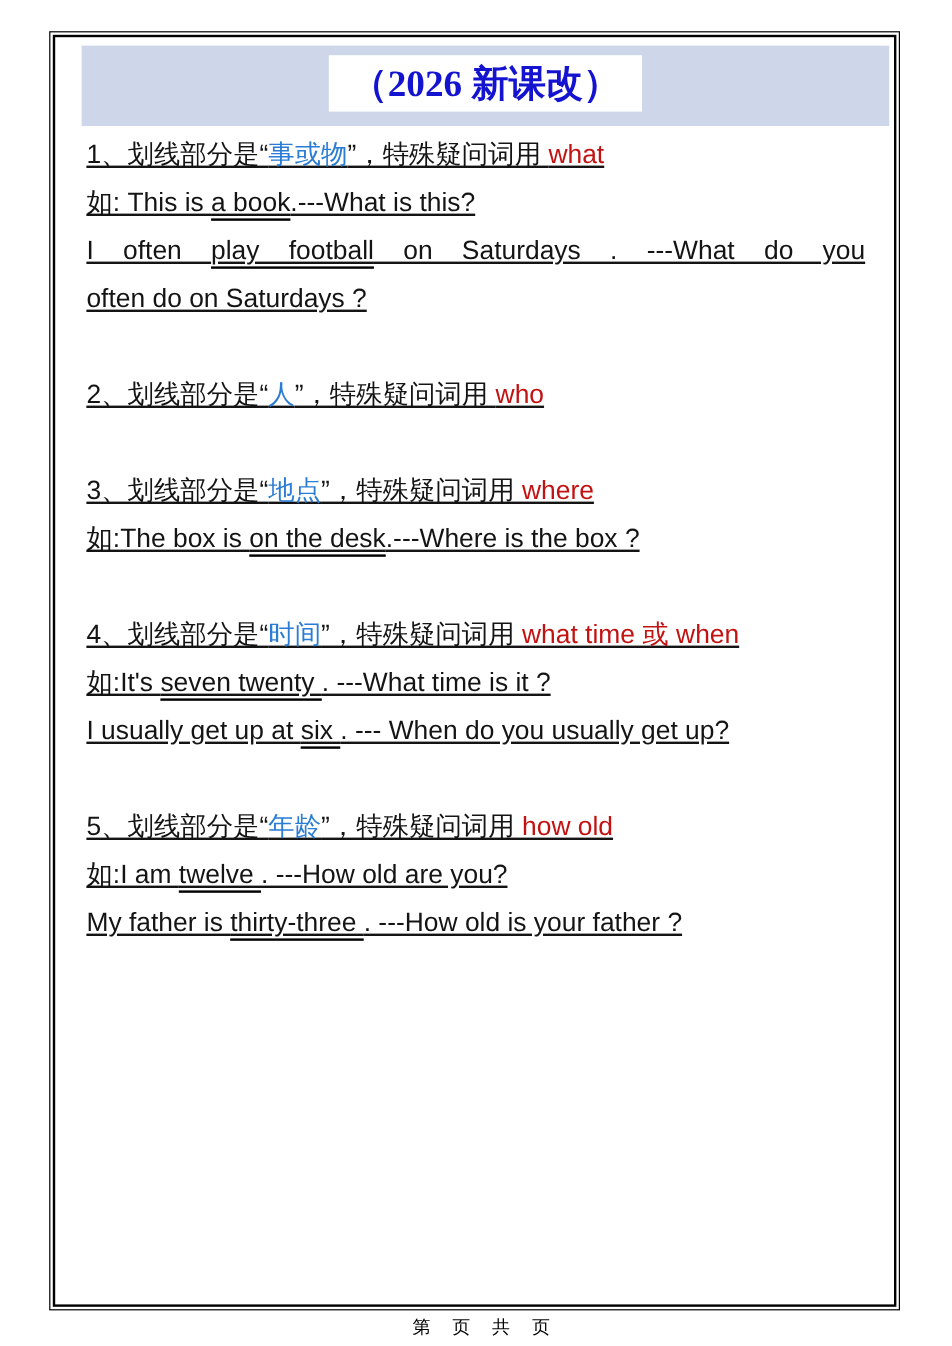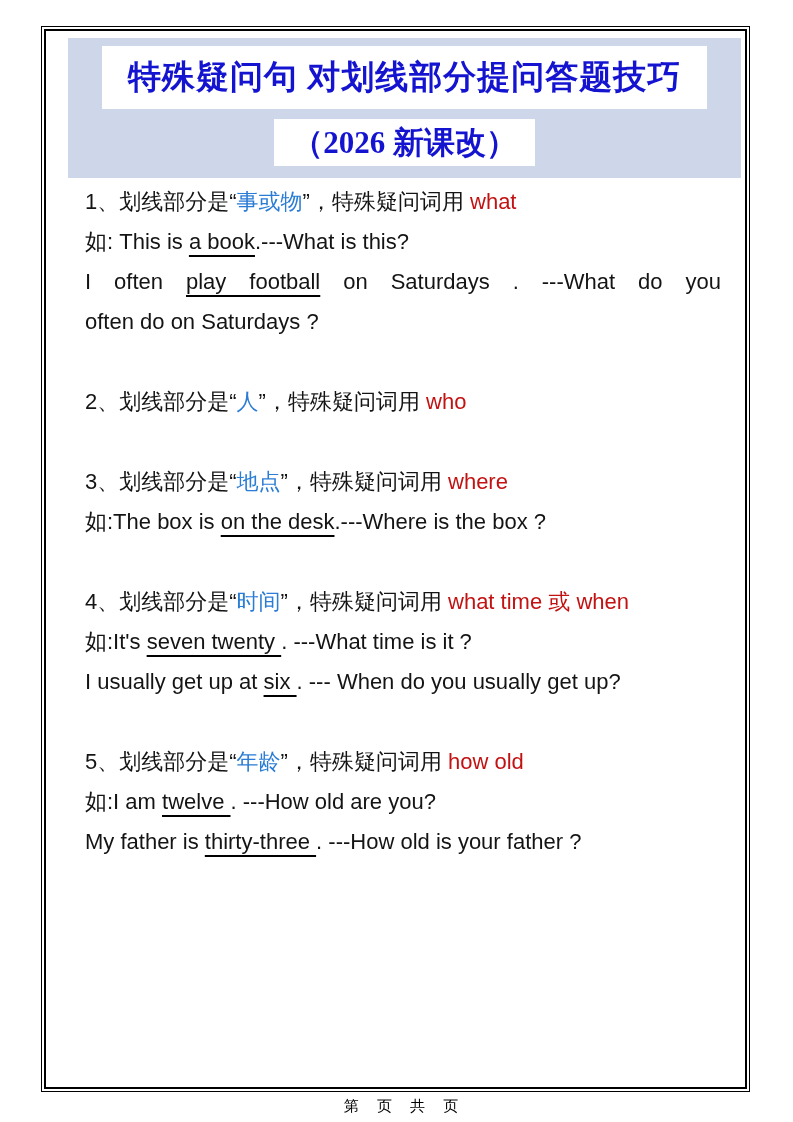--- a/index.html
+++ b/index.html
@@ -28,22 +28,22 @@
   }
   .hl-text {
     background:#ffffff;
     font-family:"Liberation Serif", serif; font-weight:bold;
     color:var(--blue-deep, #1414d0);
     white-space:nowrap;
   }
   .hl1 { font-size:33px; line-height:1.0; padding:15px 26px; letter-spacing:1px; }
   .hl2 { font-size:31px; line-height:1.0; padding:8px 18px; }
   .doc-body {
-    margin:4px 24px 0 39px;
-    font-size:22px; line-height:40px; color:#141414;
+    margin:4px 24px 0 26px;
+    font-size:22px; line-height:40px; color:#141414;text-decoration:underline;
   }
   .section + .section { margin-top:40px; }
   .line { white-space:pre-wrap; }
   .line.spread { white-space:normal; text-align:justify; text-align-last:justify; }
   .seg.blue { color:var(--blue-term, #2a7cd5); }
   .seg.red  { color:var(--red-kw, #c21212); }
   .seg.u {
     text-decoration:underline;
     text-underline-offset:6px;
     text-decoration-thickness:2px;
@@ -54,21 +54,20 @@
     text-align:center; font-size:15px; letter-spacing:7px; color:#000;
     font-family:"Liberation Sans", sans-serif;
   }
 </style>
 </head>
 <body style="--hl-bg: #cdd7e9; --blue-deep: #1414d0; --blue-term: #2a7cd5; --red-kw: #c21212;">
 
 <div class="sheet">
 
   <div class="highlight">
-    <span class="hl-text hl1">特殊疑问句 对划线部分提问答题技巧</span>
     <span class="hl-text hl2">（2026 新课改）</span>
   </div>
 
   <div class="doc-body" id="doc-body">
       <div class="section">
         <div class="line"><span class="seg">1、划线部分是“</span><span class="seg blue">事或物</span><span class="seg">”，特殊疑问词用 </span><span class="seg red">what</span></div>
         <div class="line"><span class="seg">如: This is </span><span class="seg u">a book</span><span class="seg">.---What is this?</span></div>
         <div class="line spread"><span class="seg">I often </span><span class="seg u">play football</span><span class="seg"> on Saturdays . ---What do you</span></div>
         <div class="line"><span class="seg">often do on Saturdays ?</span></div>
       </div>

